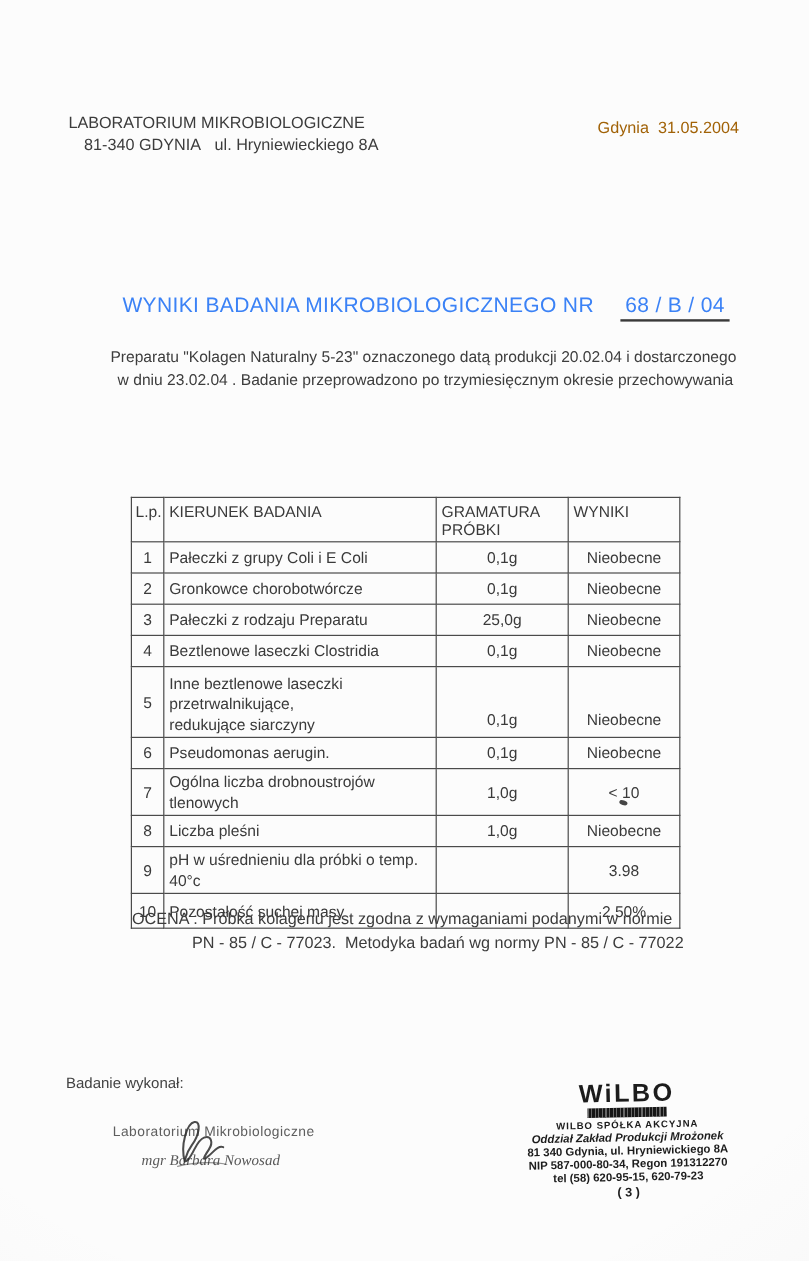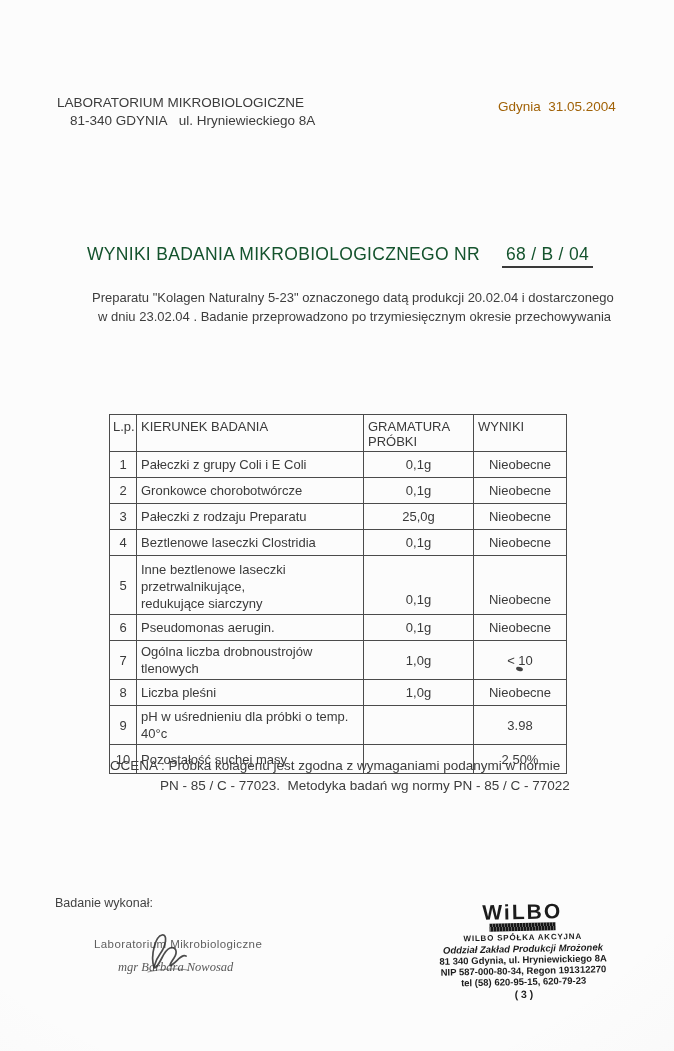--- a/index.html
+++ b/index.html
@@ -13,21 +13,21 @@
   }
   .page { position: absolute; inset: 0; }
 
   
   .letterhead { position: absolute; left: 52px; top: 94px; font-size: 13.5px; line-height: 18px; color: #3c3c3c; }
   .letterhead div:nth-child(1) { margin-left: 5px; }
   .letterhead div:nth-child(2) { margin-left: 18px; }
   .date-line { position: absolute; left: 498px; top: 99px; font-size: 13.5px; color: #a16207; }
 
   
-  .title-block { position: absolute; left: 87px; top: 244px; font-size: 17.5px; letter-spacing: 0.3px; color: #14532d; white-space: nowrap; }
+  .title-block { position: absolute; left: 102px; top: 244px; font-size: 17.5px; letter-spacing: 0.3px; color: #3b82f6; white-space: nowrap; }
   .title-number { display: inline-block; margin-left: 22px; padding: 0 4px 1px 4px; border-bottom: 2px solid #3a3a3a; }
 
   
   .intro { position: absolute; left: 92px; top: 289px; font-size: 13px; line-height: 18.5px; color: #3d3d3d; }
   .intro div:nth-child(2) { margin-left: 6px; }
   .intro div:nth-child(3) { margin-left: 4px; }
 
   
   .results-table { position: absolute; left: 109px; top: 414px; border-collapse: collapse; table-layout: fixed; width: 457px; font-size: 13px; color: #3a3a3a; }
   .results-table th, .results-table td { border: 1.5px solid #4b4b4b; padding: 2px 4px; overflow: hidden; }

